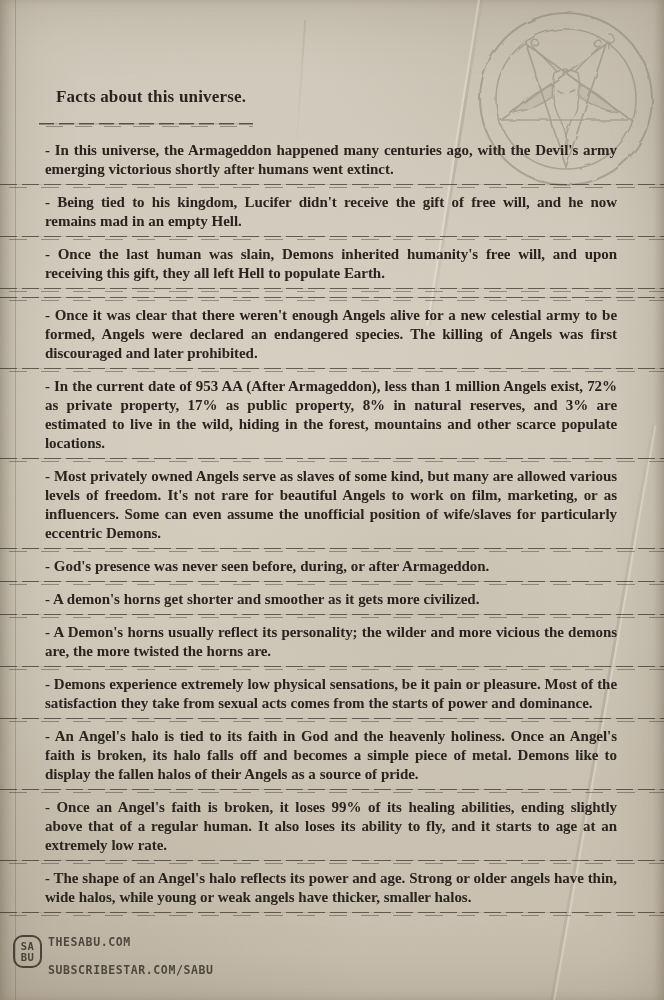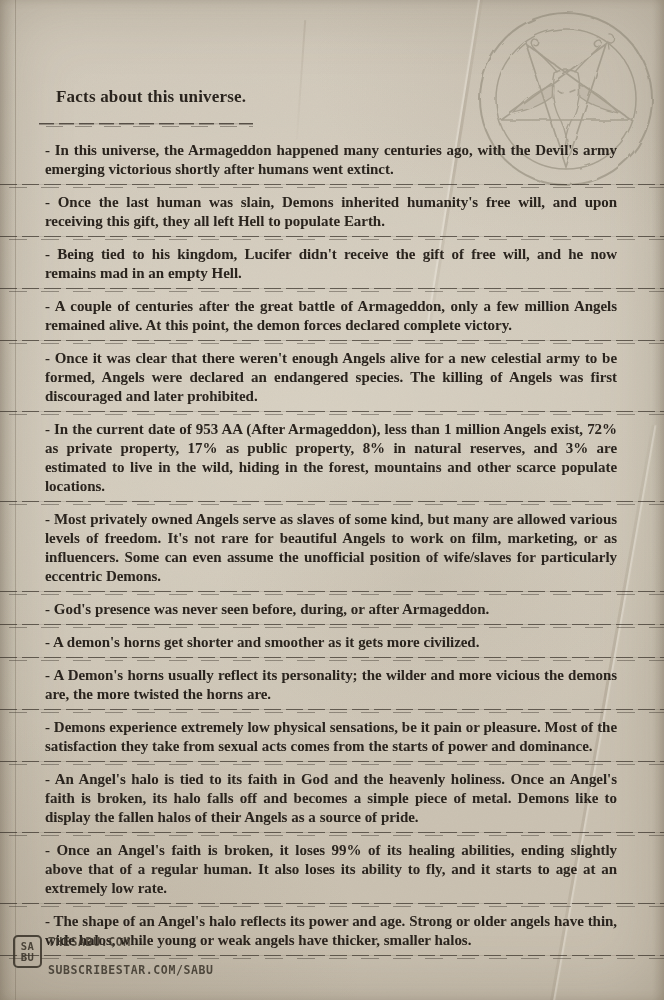--- a/index.html
+++ b/index.html
@@ -33,21 +33,21 @@
     background:
       repeating-linear-gradient(90deg,rgba(52,45,38,.78) 0 15px,rgba(52,45,38,.15) 15px 20px) 0 0/100% 1.5px no-repeat,
       repeating-linear-gradient(90deg,rgba(52,45,38,0) 0 7px,rgba(52,45,38,.40) 7px 24px,rgba(52,45,38,0) 24px 29px) 0 2.6px/100% 1.2px no-repeat;}
   .fact p{margin:5px;font-size:15px;line-height:19px;font-weight:bold;
     text-align:justify;letter-spacing:-.05px;word-spacing:.2px;}
   .rule{height:4px;margin:2px -42px 5px -40px;
     background:
       repeating-linear-gradient(90deg,rgba(55,48,40,.72) 0 17px,rgba(55,48,40,.12) 17px 22px) 0 0/100% 1.4px no-repeat,
       repeating-linear-gradient(90deg,rgba(55,48,40,0) 0 9px,rgba(55,48,40,.42) 9px 27px,rgba(55,48,40,0) 27px 32px) 0 2.5px/100% 1.1px no-repeat;}
   footer{position:absolute;left:13px;top:935px;display:flex;gap:6px;align-items:stretch;color:#3b352b;}
-  .logo-box{width:25px;height:29px;border:2.5px solid #3b352b;border-radius:5px;
+  .logo-box{width:25px;height:29px;border:2.5px solid #3b352b;border-radius:10px;
     display:flex;flex-direction:column;justify-content:center;align-items:center;
     font-family:"DejaVu Sans Mono",monospace;font-weight:bold;font-size:10.5px;line-height:11px;
     letter-spacing:.5px;opacity:.88;}
   .footer-links{display:flex;flex-direction:column;justify-content:center;
     font-family:"DejaVu Sans Mono",monospace;font-weight:bold;font-size:11.5px;line-height:15.5px;
     letter-spacing:.6px;opacity:.85;gap:12px;}
 </style>
 </head>
 <body>
 
@@ -90,31 +90,30 @@
   <main class="content">
     <h1>Facts about this universe.</h1>
     <div class="title-rule"></div>
     <section id="facts">
   <div class="fact">
     <p>- In this universe, the Armageddon happened many centuries ago, with the Devil's army emerging victorious shortly after humans went extinct.</p>
     <div class="rule"></div>
   </div>
 
   <div class="fact">
+    <p>- Being tied to his kingdom, Lucifer didn't receive the gift of free will, and he now remains mad in an empty Hell.</p>
+    <div class="rule"></div>
+  </div>
+
+  <div class="fact">
     <p>- Once the last human was slain, Demons inherited humanity's free will, and upon receiving this gift, they all left Hell to populate Earth.</p>
     <div class="rule"></div>
   </div>
 
   <div class="fact">
-    <p>- Being tied to his kingdom, Lucifer didn't receive the gift of free will, and he now remains mad in an empty Hell.</p>
-    <div class="rule"></div>
-  </div>
-
-  <div class="fact">
-    <p>- A couple of centuries after the great battle of Armageddon, only a few million Angels remained alive. At this point, the demon forces declared complete victory.</p>
     <div class="rule"></div>
   </div>
 
   <div class="fact">
     <p>- Once it was clear that there weren't enough Angels alive for a new celestial army to be formed, Angels were declared an endangered species. The killing of Angels was first discouraged and later prohibited.</p>
     <div class="rule"></div>
   </div>
 
   <div class="fact">
     <p>- In the current date of 953 AA (After Armageddon), less than 1 million Angels exist, 72% as private property, 17% as public property, 8% in natural reserves, and 3% are estimated to live in the wild, hiding in the forest, mountains and other scarce populate locations.</p>

